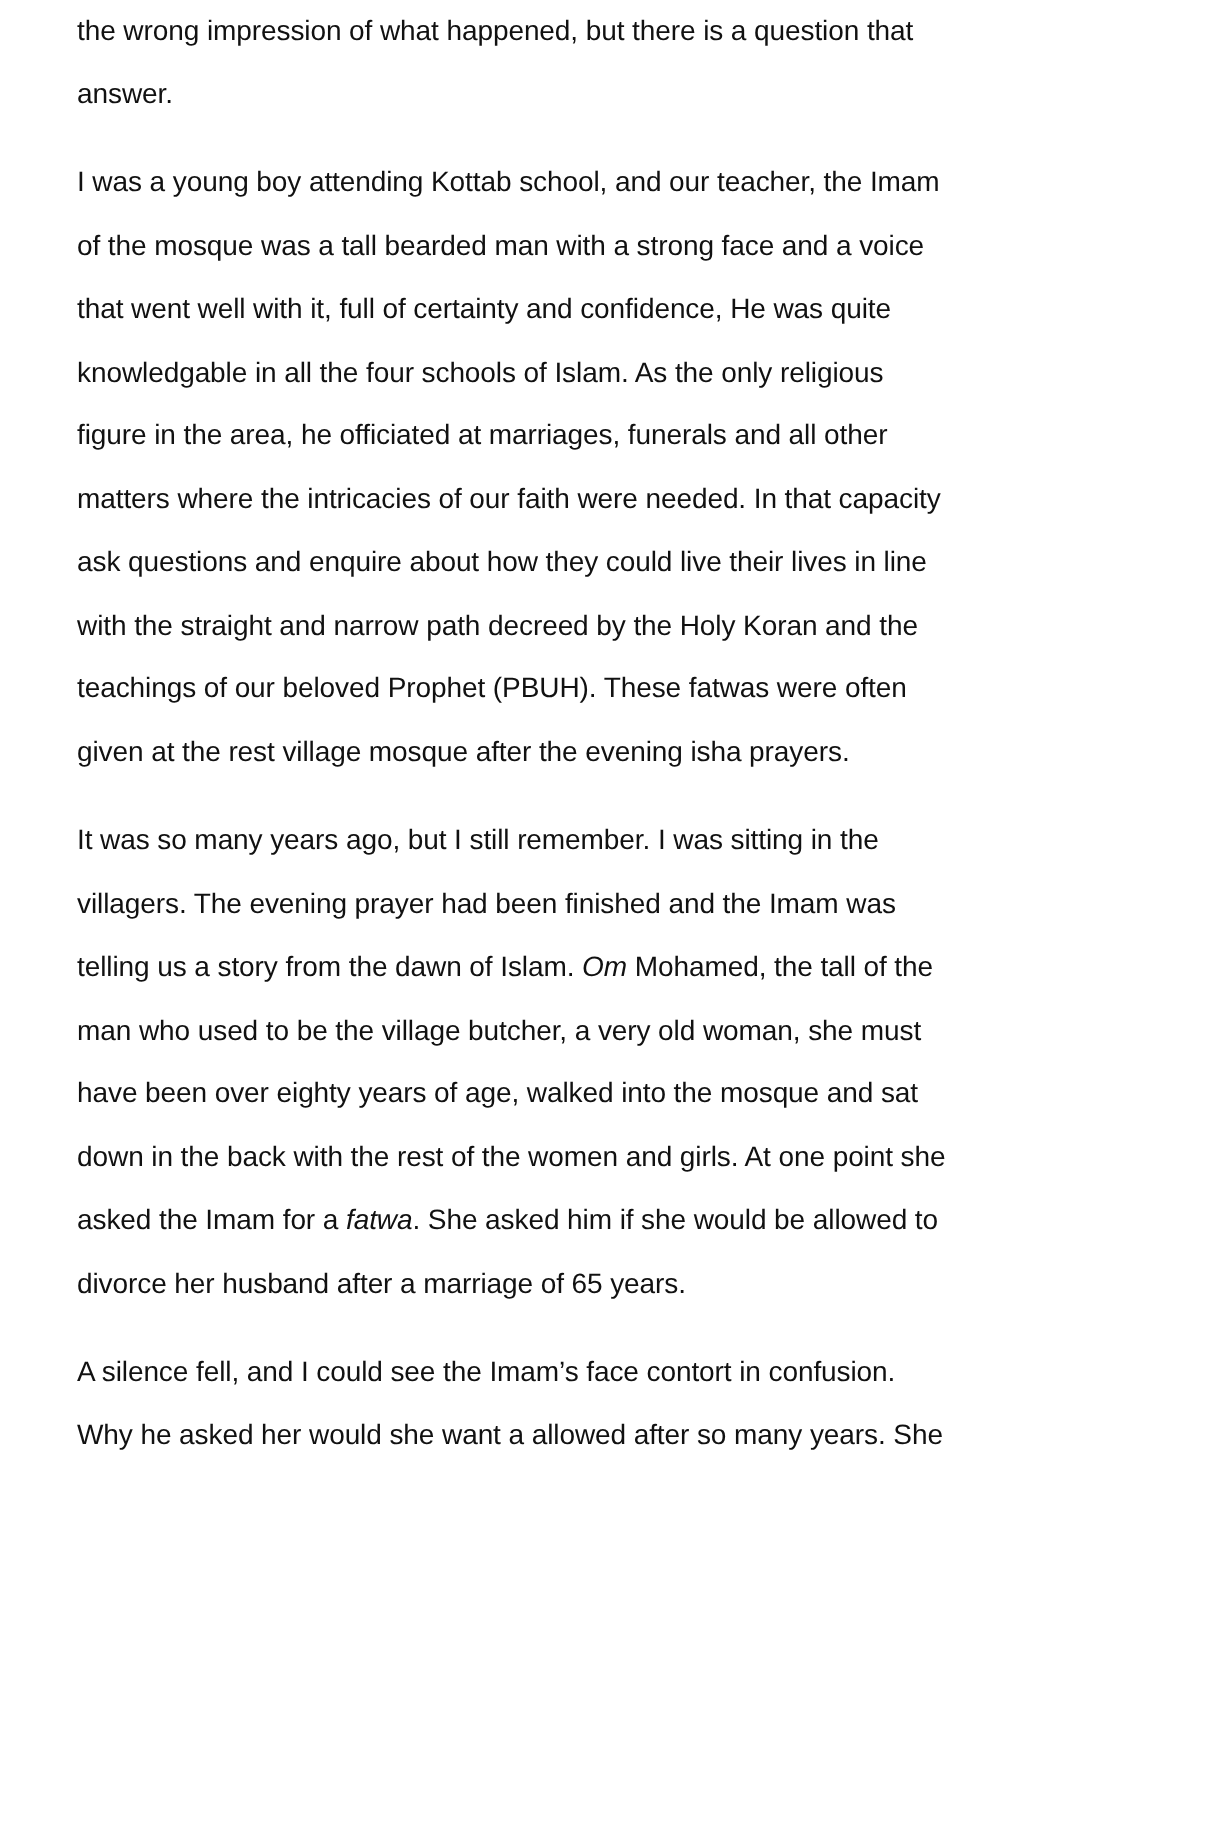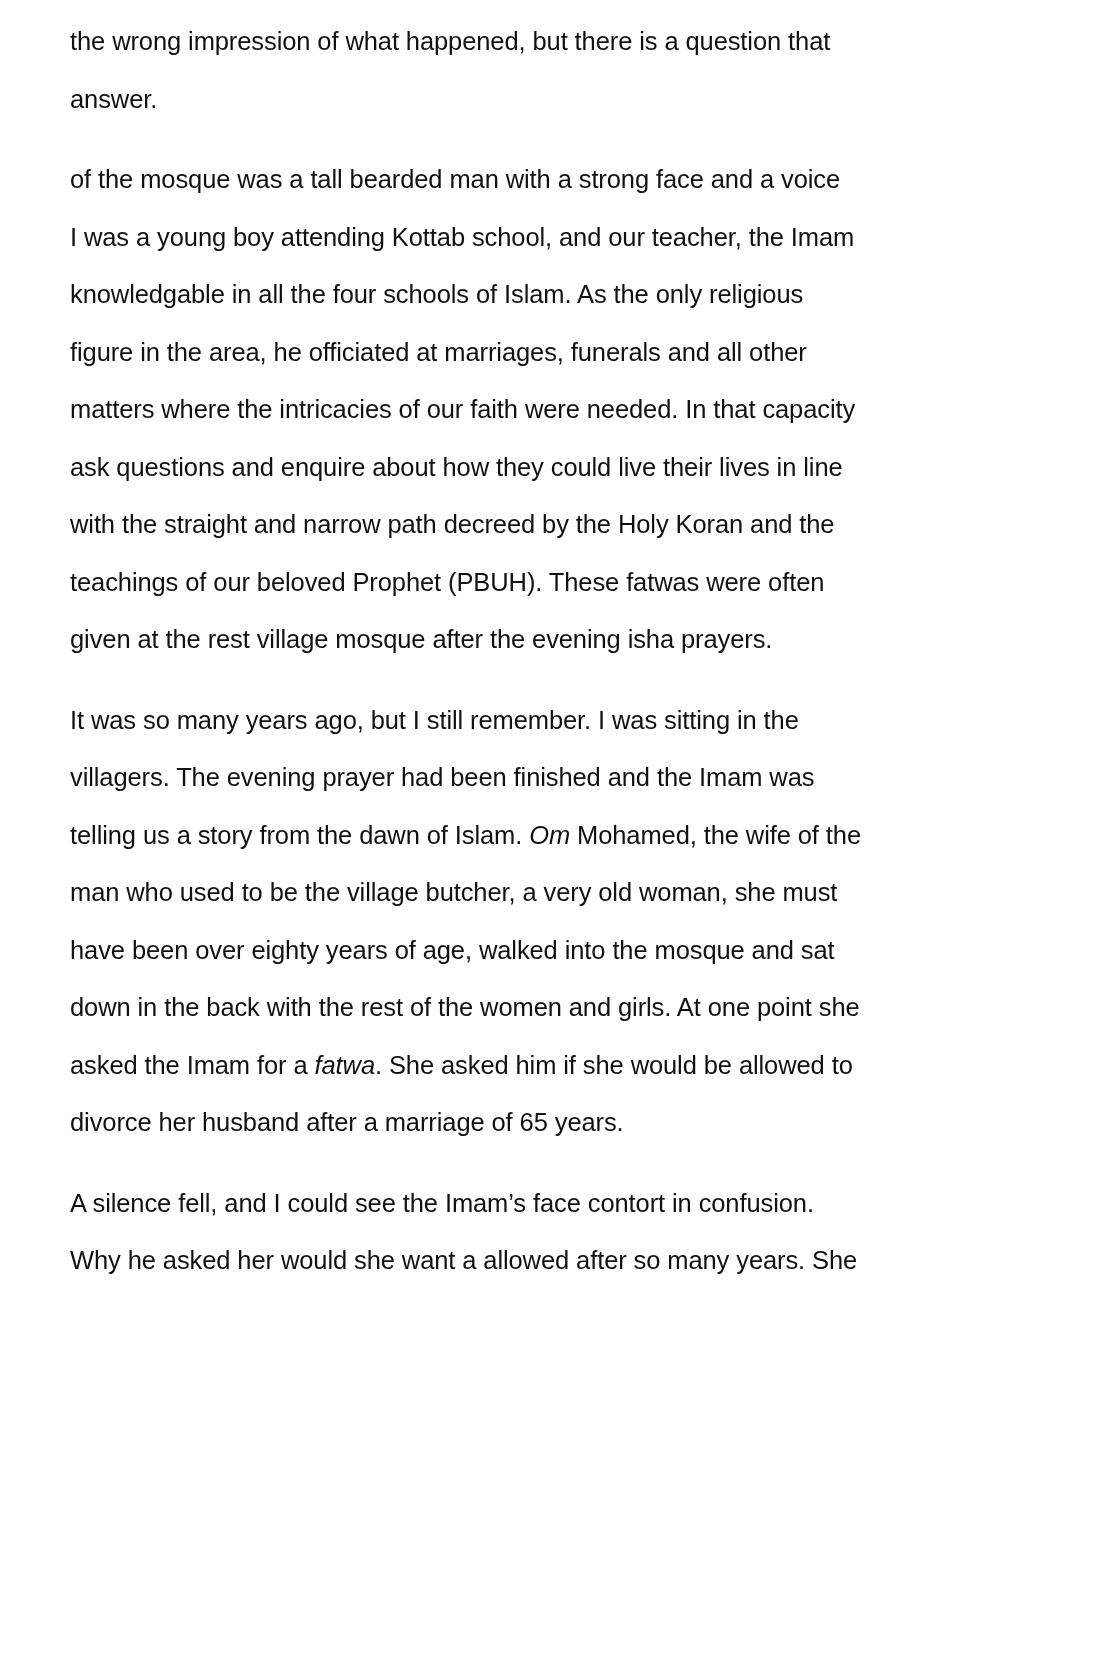--- a/index.html
+++ b/index.html
@@ -24,52 +24,53 @@
       letter-spacing: -0.1px;
     }
     .para {
       margin: 0;
     }
     .line {
       height: 57.5px;
       line-height: 57.5px;
       white-space: nowrap;
     }
-    .p1 { padding-top: 13px; }
+    .p1 { }
     .gap { height: 23px; }
     em { font-style: italic; }
   </style>
 </head>
 <body>
 
 <div class="page">
   <div class="para p1">
     <div class="line">the wrong impression of what happened, but there is a question that</div>
     <div class="line">answer.</div>
   </div>
   <div class="gap"></div>
 
   <div class="para">
+    <div class="line">I was a young boy attending Kottab school, and our teacher, the Imam</div>
     <div class="line">of the mosque was a tall bearded man with a strong face and a voice</div>
-    <div class="line">I was a young boy attending Kottab school, and our teacher, the Imam</div>
+    <div class="line">that went well with it, full of certainty and confidence, He was quite</div>
     <div class="line">knowledgable in all the four schools of Islam. As the only religious</div>
     <div class="line">figure in the area, he officiated at marriages, funerals and all other</div>
     <div class="line">matters where the intricacies of our faith were needed. In that capacity</div>
     <div class="line">ask questions and enquire about how they could live their lives in line</div>
     <div class="line">with the straight and narrow path decreed by the Holy Koran and the</div>
     <div class="line">teachings of our beloved Prophet (PBUH). These fatwas were often</div>
     <div class="line">given at the rest village mosque after the evening isha prayers.</div>
   </div>
   <div class="gap"></div>
 
   <div class="para">
     <div class="line">It was so many years ago, but I still remember. I was sitting in the</div>
     <div class="line">villagers. The evening prayer had been finished and the Imam was</div>
     <div class="line">
-      <span>telling us a story from the dawn of Islam. </span><em>Om</em><span> Mohamed, the wife of the</span>
+      <span>telling us a story from the dawn of Islam. </span><em>Om</em><span> Mohamed, the tall of the</span>
     </div>
     <div class="line">man who used to be the village butcher, a very old woman, she must</div>
     <div class="line">have been over eighty years of age, walked into the mosque and sat</div>
     <div class="line">down in the back with the rest of the women and girls. At one point she</div>
     <div class="line">
       <span>asked the Imam for a </span><em>fatwa</em><span>. She asked him if she would be allowed to</span>
     </div>
     <div class="line">divorce her husband after a marriage of 65 years.</div>
   </div>
   <div class="gap"></div>

